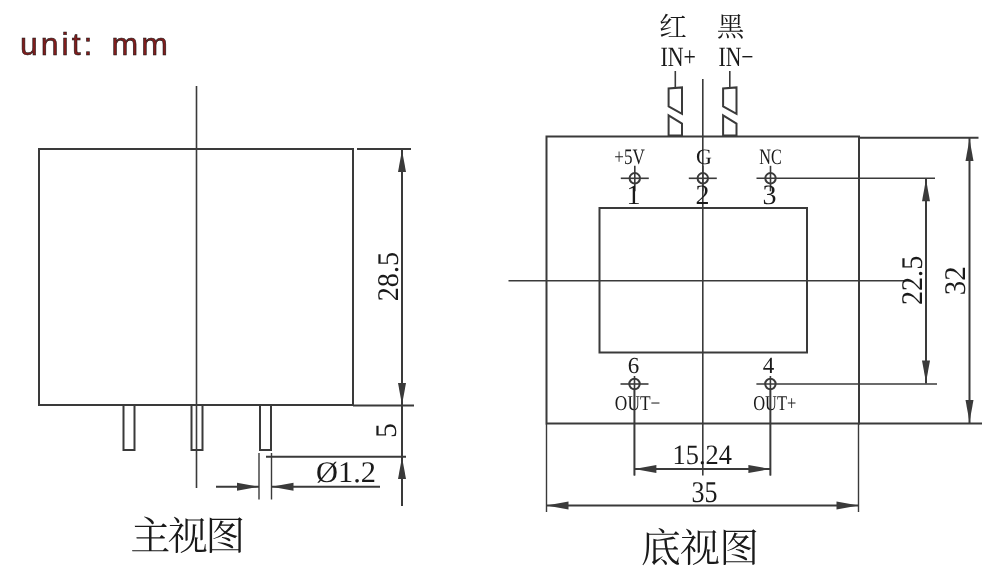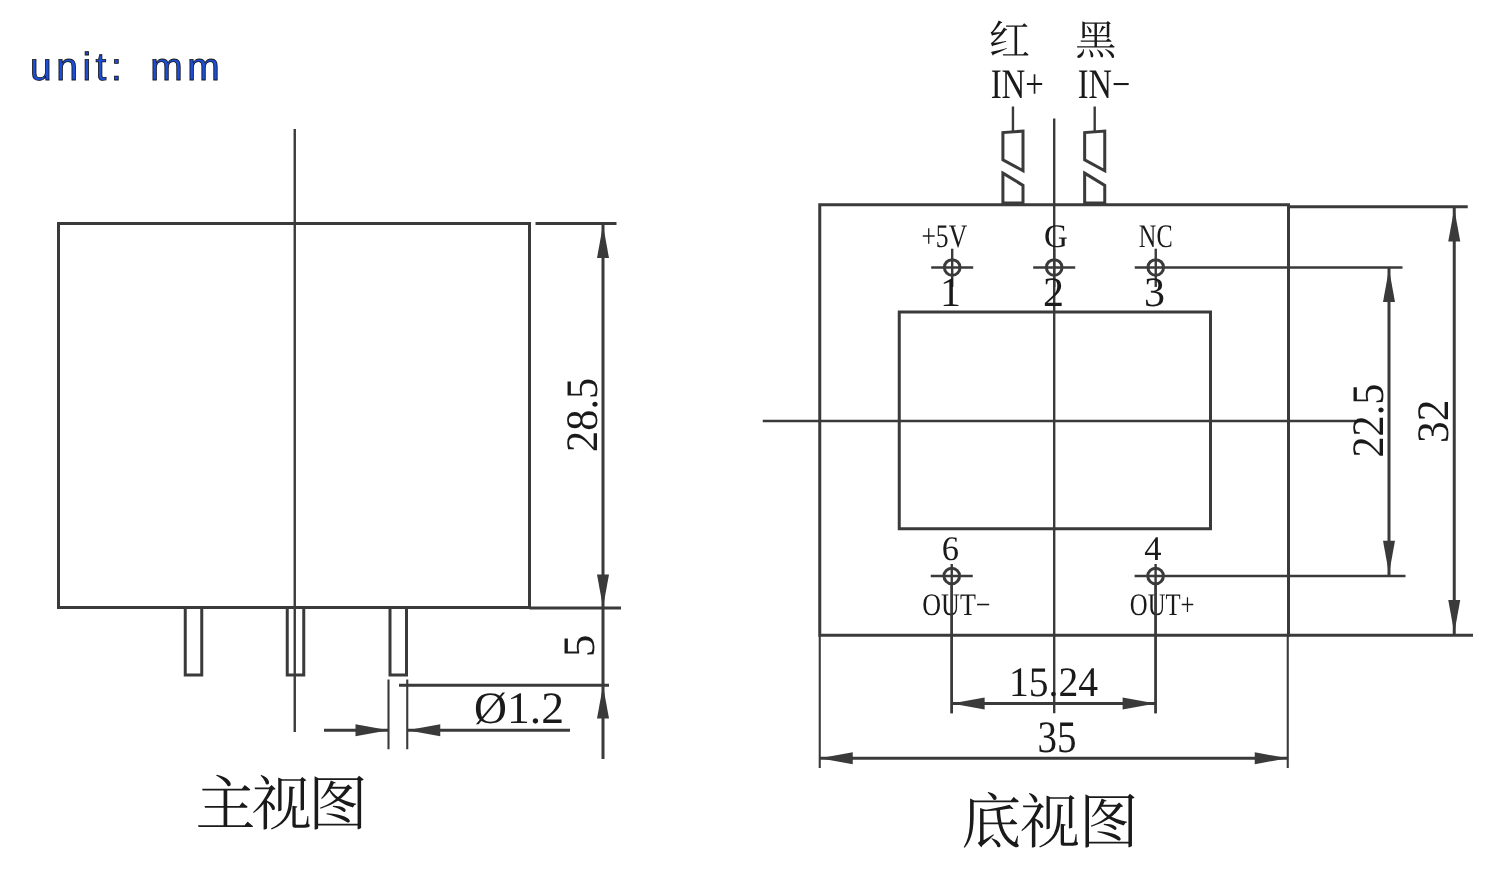--- a/index.html
+++ b/index.html
@@ -1,14 +1,14 @@
 <!DOCTYPE html>
 <html><head><meta charset="utf-8"><style>
 html,body{margin:0;padding:0;background:#ffffff;width:1000px;height:585px;overflow:hidden}
-#unit{position:absolute;left:20px;top:30px;font-family:"Liberation Sans",sans-serif;font-size:26px;color:#1d4ed8;line-height:29px;letter-spacing:3px;-webkit-text-stroke:0.55px #111}
+#unit{position:absolute;left:20px;top:30px;font-family:"Liberation Sans",sans-serif;font-size:32px;color:#7f1d1d;line-height:29px;letter-spacing:3px;-webkit-text-stroke:0.55px #111}
 #unit .gap{display:inline-block;width:16px}
 </style></head><body>
 <div id="unit" style="transform:translateZ(0)">unit:<span class="gap"></span>mm</div>
 <svg width="1000" height="585" viewBox="0 0 1000 585" style="position:absolute;left:0;top:0;transform:translateZ(0)" text-rendering="geometricPrecision">
 <line x1="196.5" y1="86" x2="196.5" y2="488" stroke="#3a3a3a" stroke-width="1.6"></line>
 <rect x="39" y="149" width="314" height="256" fill="none" stroke="#3a3a3a" stroke-width="2.0"></rect>
 <path d="M 123.5 406 V 450 H 134.5 V 406" fill="none" stroke="#3a3a3a" stroke-width="2.0"></path>
 <path d="M 191.5 406 V 450 H 202.5 V 406" fill="none" stroke="#3a3a3a" stroke-width="2.0"></path>
 <path d="M 260 406 V 450 H 271 V 406" fill="none" stroke="#3a3a3a" stroke-width="2.0"></path>
 <line x1="357" y1="149" x2="411" y2="149" stroke="#3a3a3a" stroke-width="2.0"></line>

